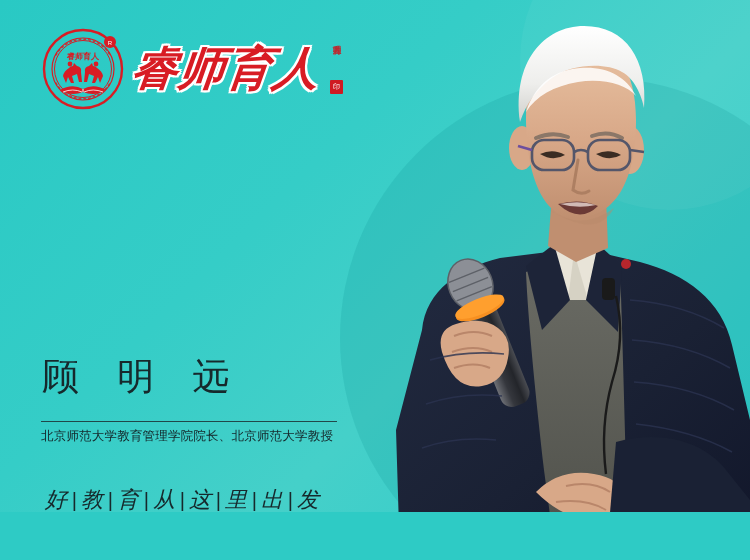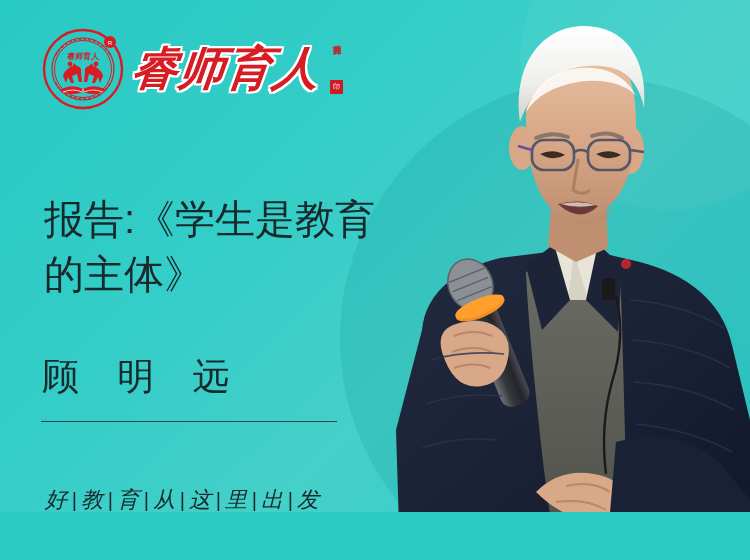--- a/index.html
+++ b/index.html
@@ -327,24 +327,24 @@
     </div>
 
     <div class="logo-cn">睿师育人</div>
 
     <div class="logo-sig">
       <div class="sig-col">睿师育人题</div>
       <div class="sig-seal">印</div>
     </div>
   </div>
 
-  <div class="title">报告:《学生是教育的主体》</div>
 
   <div class="speaker-name">顾 明 远</div>
   <div class="name-rule"></div>
+  <div class="speaker-role">北京师范大学教育管理学院院长、北京师范大学教授</div>
 
   <div class="tagline" id="tagline">
       <span class="tg-ch">好</span>
       <span class="tg-sep">|</span>
       <span class="tg-ch">教</span>
       <span class="tg-sep">|</span>
       <span class="tg-ch">育</span>
       <span class="tg-sep">|</span>
       <span class="tg-ch">从</span>
       <span class="tg-sep">|</span>

